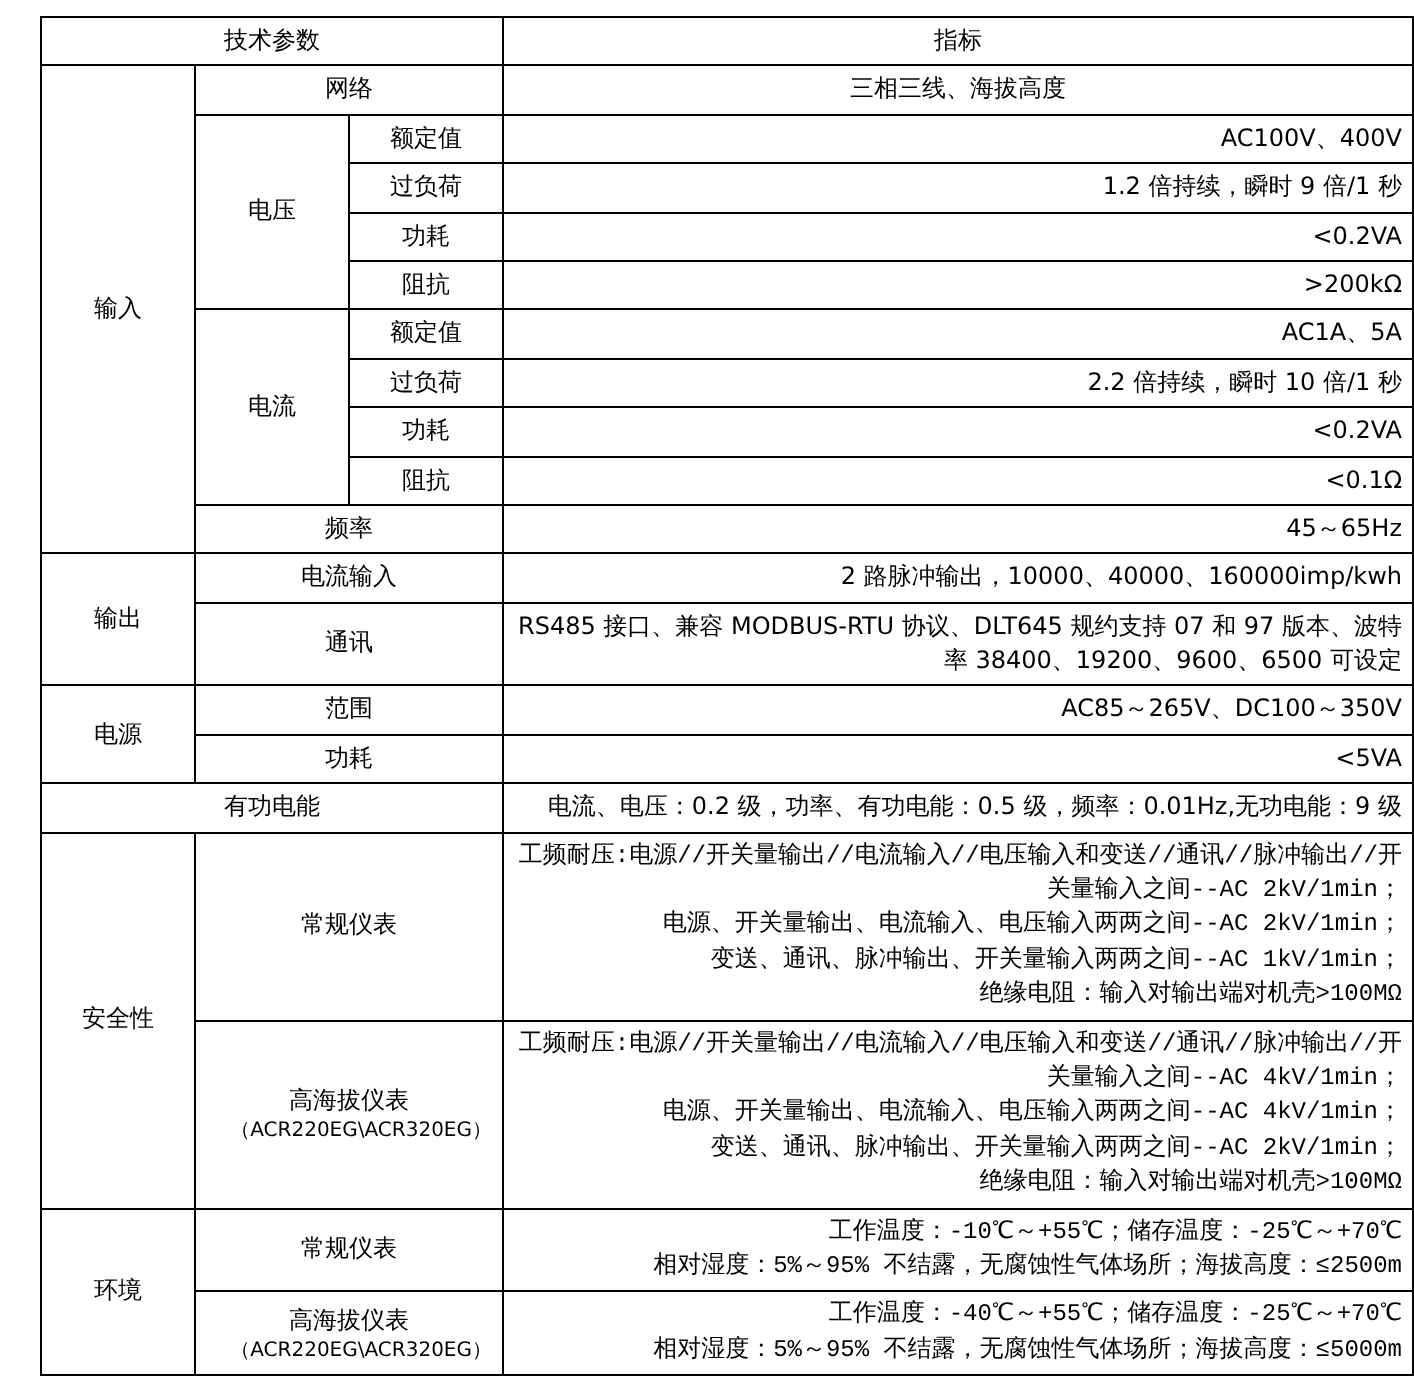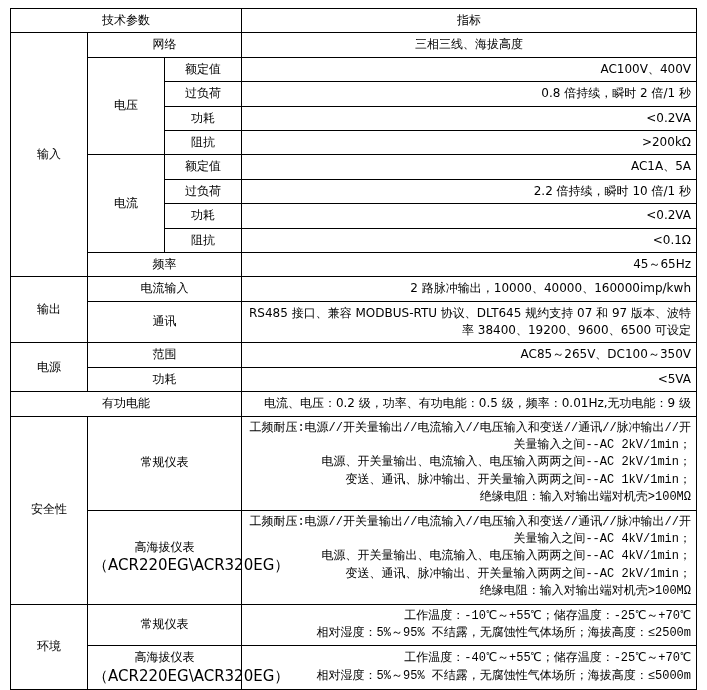--- a/index.html
+++ b/index.html
@@ -9,21 +9,21 @@
   }
   body {
     width: 707px;
     height: 690px;
     font-family: "DejaVu Sans", "Liberation Sans", sans-serif;
     color: #000000;
   }
   #spec-table {
     border-collapse: collapse;
     width: 687px;
-    margin: 8px 10px 0 10px;
+    margin: 8px 10px 0 20px;
     table-layout: fixed;
   }
   #spec-table td, #spec-table th {
     border: 1px solid #000000;
     font-size: 12px;
     line-height: 1.45;
     padding: 3px 5px;
     vertical-align: middle;
     font-weight: normal;
   }
@@ -31,21 +31,21 @@
     text-align: center;
   }
   .l {
     text-align: right;
   }
   .multi {
     line-height: 1.5;
     font-family: Liberation Mono, monospace;
   }
   .sub {
-    font-size: 15px;
+    font-size: 10px;
     display: block;
     line-height: 1.3;
     text-align: right;
   }
   .hdr {
     text-align: center;
     font-size: 12.5px;
   }
 </style>
 </head>
@@ -63,21 +63,21 @@
       <td class="c" colspan="2">网络</td>
       <td class="c">三相三线、海拔高度</td>
     </tr>
     <tr>
       <td class="c" rowspan="4" style="width:56px">电压</td>
       <td class="c" style="width:104px">额定值</td>
       <td class="l">AC100V、400V</td>
     </tr>
     <tr>
       <td class="c">过负荷</td>
-      <td class="l">0.8 倍持续，瞬时 2 倍/1 秒</td>
+      <td class="l">1.2 倍持续，瞬时 9 倍/1 秒</td>
     </tr>
     <tr>
       <td class="c">功耗</td>
       <td class="l">&lt;0.2VA</td>
     </tr>
     <tr>
       <td class="c">阻抗</td>
       <td class="l">&gt;200kΩ</td>
     </tr>
     <tr>

